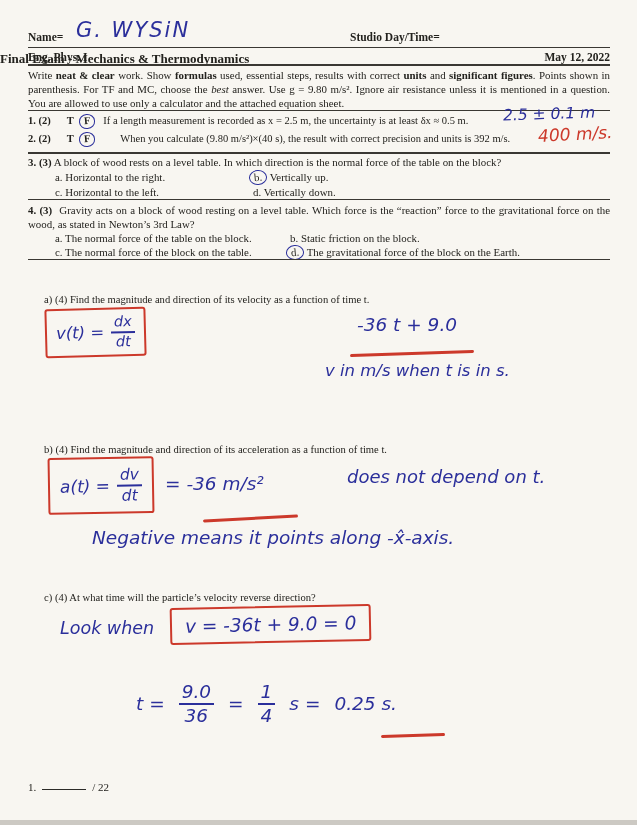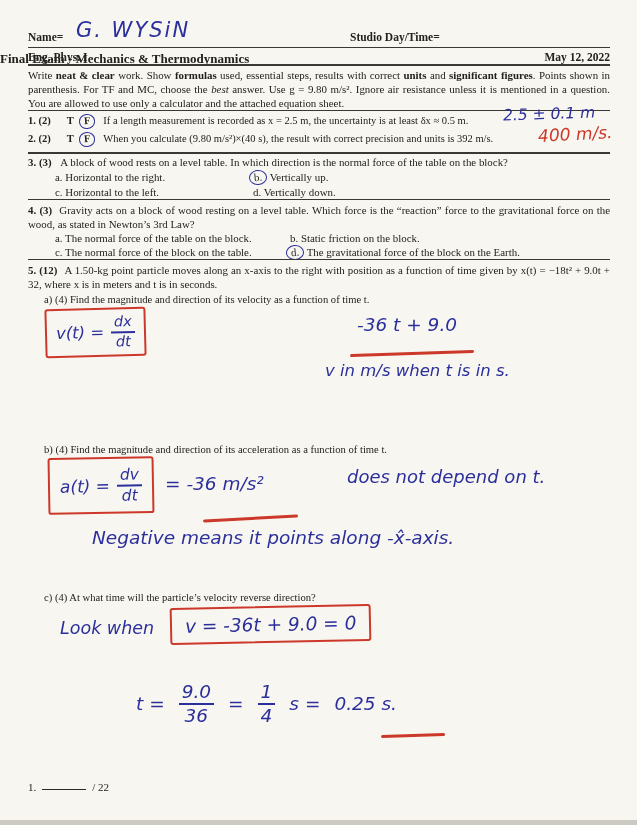--- a/index.html
+++ b/index.html
@@ -54,28 +54,28 @@
     <span class="b" style="margin-left:3px">T</span>
     <span class="circ b" style="margin-left:3px;font-size:10.5px"><span>F</span></span>
     <span style="margin-left:5px">If a length measurement is recorded as x = 2.5 m, the uncertainty is at least δx ≈ 0.5 m.</span>
   </div>
   <span class="abs hw nowrap" style="left:503px;top:105px;font-size:15.5px;transform:rotate(-2deg)">2.5 ± 0.1  m</span>
 
   <div class="abs nowrap" style="left:28px;top:132px;font-size:10.5px">
     <span class="b" style="display:inline-block;width:33px">2. (2)</span>
     <span class="b" style="margin-left:3px">T</span>
     <span class="circ b" style="margin-left:3px;font-size:10.5px"><span>F</span></span>
-    <span style="margin-left:5px">When you calculate (9.80 m/s²)×(40 s), the result with correct precision and units is 392 m/s.</span>
+    <span style="margin-left:22px">When you calculate (9.80 m/s²)×(40 s), the result with correct precision and units is 392 m/s.</span>
   </div>
   <span class="abs hw hwred nowrap" style="left:538px;top:124px;font-size:17px;transform:rotate(-3deg)">400 m/s.</span>
   <div class="rule thick" style="top:152px;border-top-width:2px"></div>
 
   <div class="abs nowrap" style="left:28px;top:156px;font-size:10.9px">
     <span class="b">3. (3)</span>
-    <span style="margin-left:6px">A block of wood rests on a level table. In which direction is the normal force of the table on the block?</span>
+    <span style="">A block of wood rests on a level table. In which direction is the normal force of the table on the block?</span>
   </div>
   <div class="abs nowrap" style="left:55px;top:171px;font-size:10.9px">
     <span>a.</span>
     <span>Horizontal to the right.</span>
   </div>
   <div class="abs nowrap" style="left:249px;top:170px;font-size:10.9px">
     <span class="circ"><span>b.</span></span>
     <span>Vertically up.</span>
   </div>
   <div class="abs nowrap" style="left:55px;top:186px;font-size:10.9px">
@@ -103,24 +103,20 @@
   <div class="abs nowrap" style="left:55px;top:246px;font-size:10.9px">
     <span>c.</span>
     <span>The normal force of the block on the table.</span>
   </div>
   <div class="abs nowrap" style="left:286px;top:245px;font-size:10.9px">
     <span class="circ"><span>d.</span></span>
     <span>The gravitational force of the block on the Earth.</span>
   </div>
   <div class="rule" style="top:259px"></div>
 
-  <div class="abs just" style="left:28px;width:582px;top:263px;font-size:10.9px;line-height:14px">
-    <span class="b">5. (12)</span>
-    <span style="margin-left:4px">A 1.50-kg point particle moves along an x-axis to the right with position as a function of time given by x(t) = −18t² + 9.0t + 32, where x is in meters and t is in seconds.</span>
-  </div>
 
   <div class="abs nowrap" style="left:44px;top:294px;font-size:10.6px">a) (4) Find the magnitude and direction of its velocity as a function of time t.</div>
   <div class="redbox hw" style="left:45px;top:308px;padding:5px 9px;transform:rotate(-1.5deg)">
     <span style="font-size:16.5px">v(t) =</span>
     <span class="frac" style="font-size:14.5px">
       <span class="fnum">dx</span>
       <span class="fden">dt</span>
     </span>
   </div>
   <span class="abs hw nowrap" style="left:357px;top:314px;font-size:18.5px">-36 t + 9.0</span>

